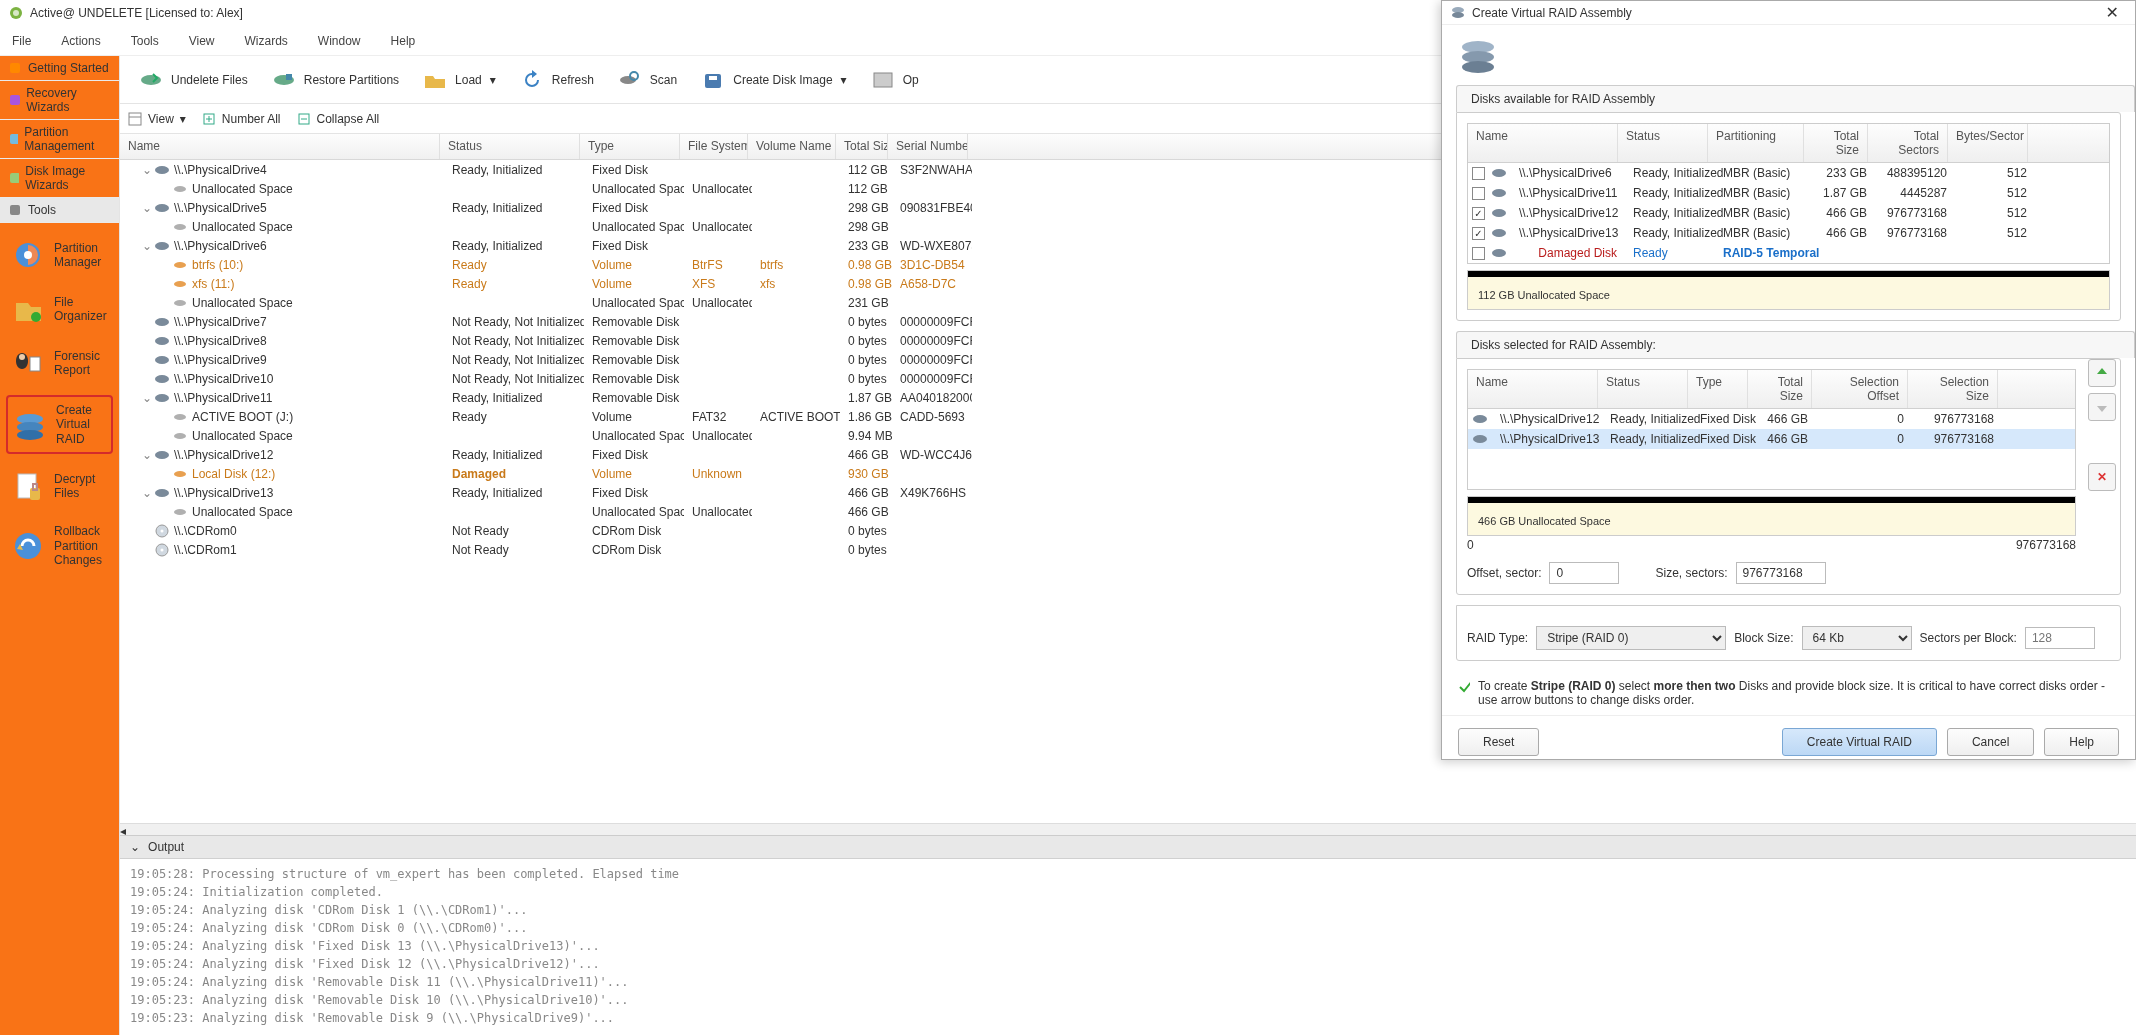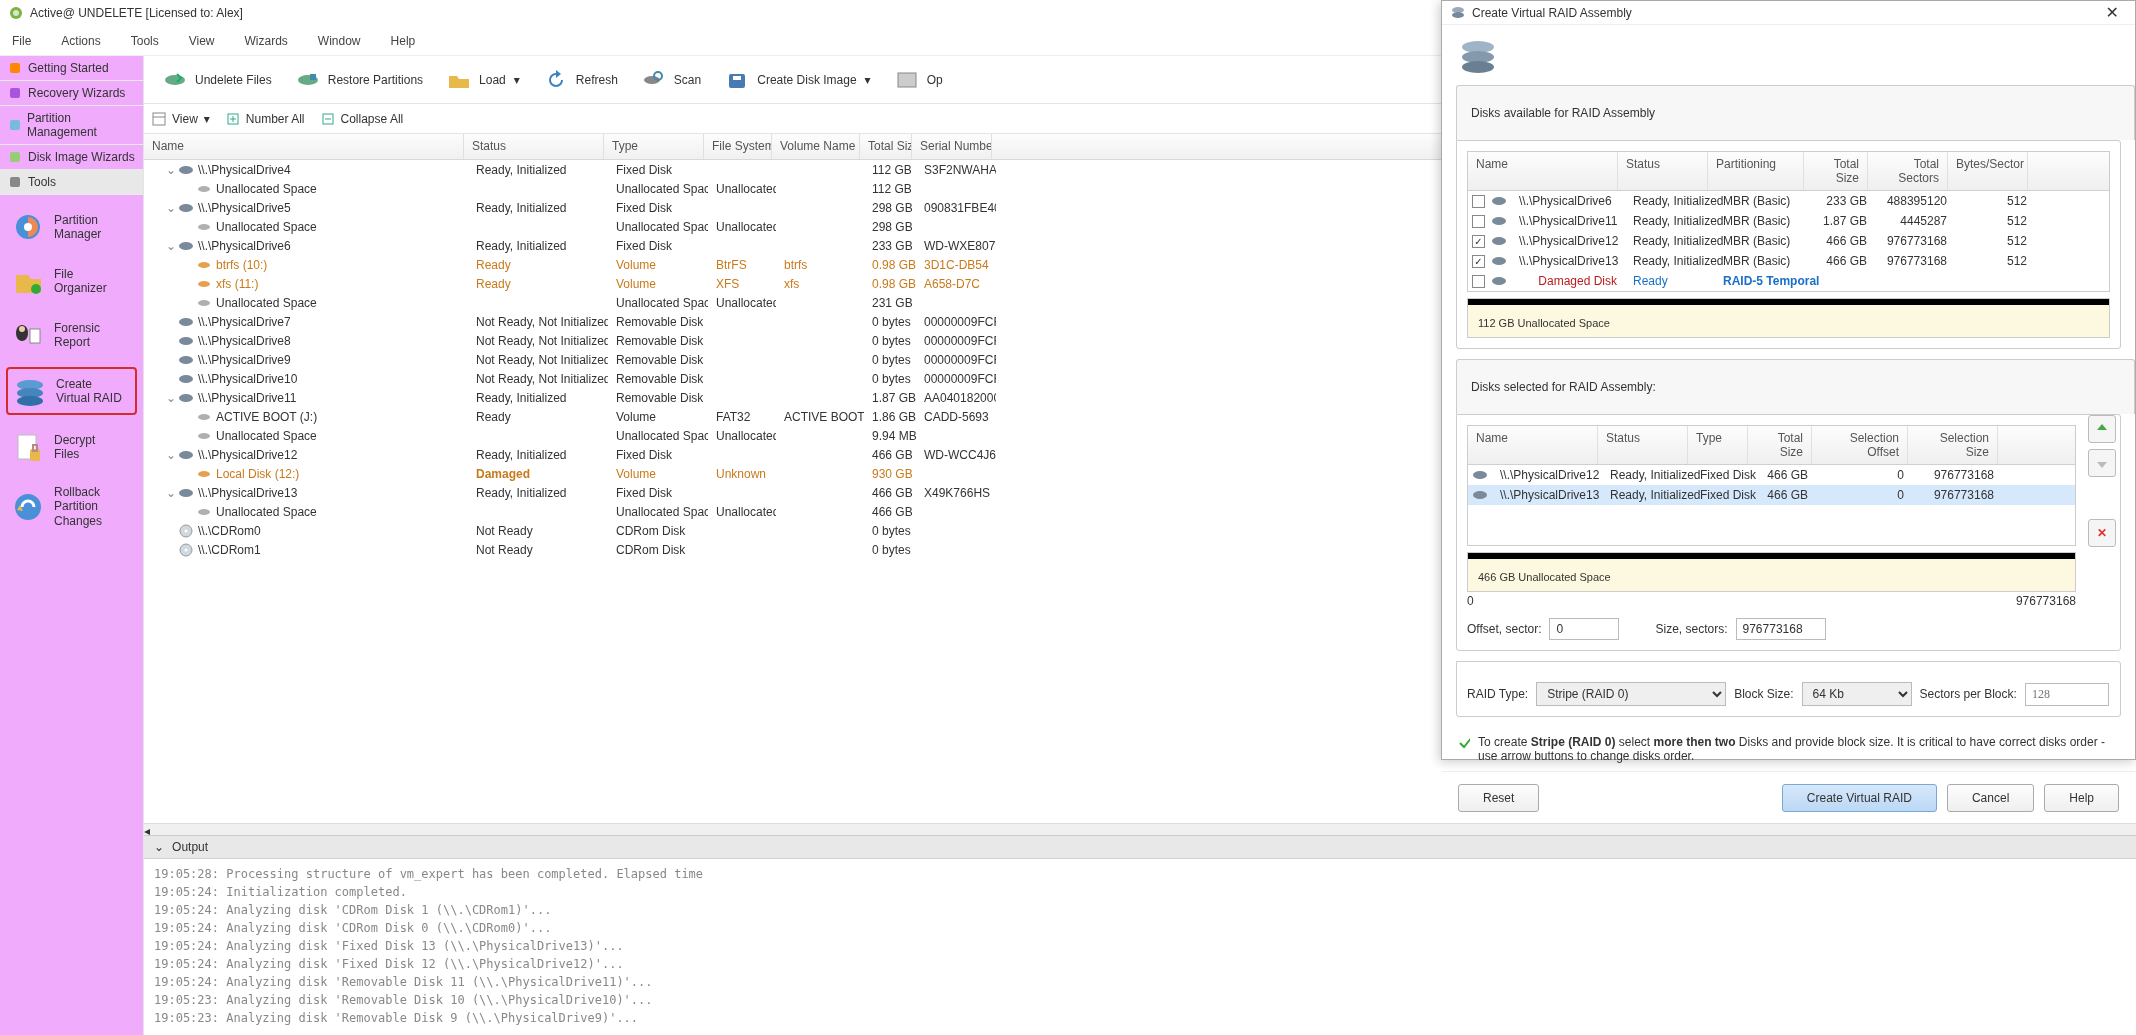--- a/index.html
+++ b/index.html
@@ -2,21 +2,21 @@
 <html><head>
 <meta charset="utf-8">
 <style>
 *{box-sizing:border-box;margin:0;padding:0;font-family:"Segoe UI",Tahoma,sans-serif;font-size:12px;color:#333}
 body{background:#fff;overflow:hidden;width:2136px;height:1035px;position:relative}
 .titlebar{height:26px;background:#fff;display:flex;align-items:center;padding:0 8px;color:#888}
 .titlebar svg{margin-right:6px}
 .menubar{height:30px;display:flex;align-items:center;padding:0 12px;gap:30px;border-bottom:1px solid #eee}
 .menubar span{color:#444}
 .main{display:flex;height:calc(100% - 56px)}
-.leftnav{width:144px;background:#f0abfc;border-right:1px solid #e4e4e4;display:flex;flex-direction:column}
+.leftnav{width:120px;background:#f97316;border-right:1px solid #e4e4e4;display:flex;flex-direction:column}
 .navitem{display:flex;align-items:center;gap:6px;padding:5px 8px;border-bottom:1px solid #eaeaea;cursor:default}
 .navitem.sel{background:#e8e8e8}
 .navtools{padding:10px 6px;display:flex;flex-direction:column;gap:10px}
 .tool{display:flex;align-items:center;gap:10px;padding:6px;border-radius:2px}
 .tool svg{flex-shrink:0}
 .tool.boxed{border:2px solid #d42b2b;border-radius:4px}
 .center{flex:1;display:flex;flex-direction:column;min-width:0}
 .toolbar{height:48px;border-bottom:1px solid #e4e4e4;display:flex;align-items:center;padding:0 8px;gap:2px}
 .tbtn{display:flex;align-items:center;gap:8px;padding:6px 10px;border:1px solid transparent;border-radius:3px}
 .subbar{height:30px;border-bottom:1px solid #e4e4e4;display:flex;align-items:center;padding:0 8px;gap:16px}
@@ -32,21 +32,21 @@
 .output{height:200px;border-top:1px solid #ccc;display:flex;flex-direction:column}
 .outhead{background:#e8e8e8;padding:4px 10px;display:flex;align-items:center;gap:8px;border-bottom:1px solid #d0d0d0}
 .outbody{flex:1;padding:6px 10px;font-family:Consolas,monospace;font-size:12px;color:#888;overflow:auto;line-height:1.5}
 .outbody div{font-family:Consolas,monospace;color:#888}
 
 .dialog{position:absolute;top:0;right:0;width:695px;height:760px;background:#fff;border:1px solid #aaa;box-shadow:-2px 2px 10px rgba(0,0,0,0.2);display:flex;flex-direction:column}
 .dlgtitle{height:30px;display:flex;align-items:center;padding:0 8px;border-bottom:1px solid #eee}
 .dlgtitle .x{margin-left:auto;font-size:16px;padding:2px 8px}
 .dlghead{display:flex;gap:14px;padding:12px 16px}
 .dlghead .txt{font-size:12px;color:#555;line-height:1.5}
-.tabh{display:inline-block;padding:20px 14px;border:1px solid #ccc;border-bottom:none;background:#f7f7f7;border-radius:3px 3px 0 0;margin-left:14px}
+.tabh{display:inline-block;padding:6px 14px;border:1px solid #ccc;border-bottom:none;background:#f7f7f7;border-radius:3px 3px 0 0;margin-left:14px}
 .panel{margin:0 14px 10px;border:1px solid #ccc;padding:10px;border-radius:0 3px 3px 3px}
 .dgrid{border:1px solid #ccc}
 .dgh{display:flex;background:linear-gradient(#fdfdfd,#efefef);border-bottom:1px solid #d0d0d0}
 .dghc{padding:5px 8px;border-right:1px solid #e0e0e0;font-size:12px;color:#555}
 .drow{display:flex;align-items:center;padding:2px 4px;height:20px}
 .drow.sel{background:#d6e8fb}
 .dcell{padding:0 8px;font-size:12px;white-space:nowrap}
 .chk{width:13px;height:13px;border:1px solid #888;margin-right:6px;display:inline-flex;align-items:center;justify-content:center;font-size:10px;color:#333}
 .spacebar{margin-top:6px;border:1px solid #ccc;background:#fdf9e0;height:40px;position:relative}
 .spacebar .stripe{height:6px;background:#000}
@@ -733,21 +733,21 @@
     </div>
   </div>
 
   <div class="panel">
     <div class="frow">
       <span>RAID Type:</span>
       <select style="width:190px"><option>Stripe (RAID 0)</option></select>
       <span>Block Size:</span>
       <select style="width:110px"><option>64 Kb</option></select>
       <span>Sectors per Block:</span>
-      <input style="width: 84px; font-family: Liberation Serif, serif;" placeholder="128">
+      <input style="width: 70px;" placeholder="128">
     </div>
   </div>
 
   <div class="hint">
     <svg width="16" height="16">
         <path d="M2 8l4 4 8-10" stroke="#3a3" stroke-width="2" fill="none"></path>
       </svg>
     <div><span>To create </span><b>Stripe (RAID 0)</b><span> select </span><b>more then two</b><span> Disks and provide block size. It is critical to have correct disks order - use arrow buttons to change disks order.</span></div>
   </div>
 

